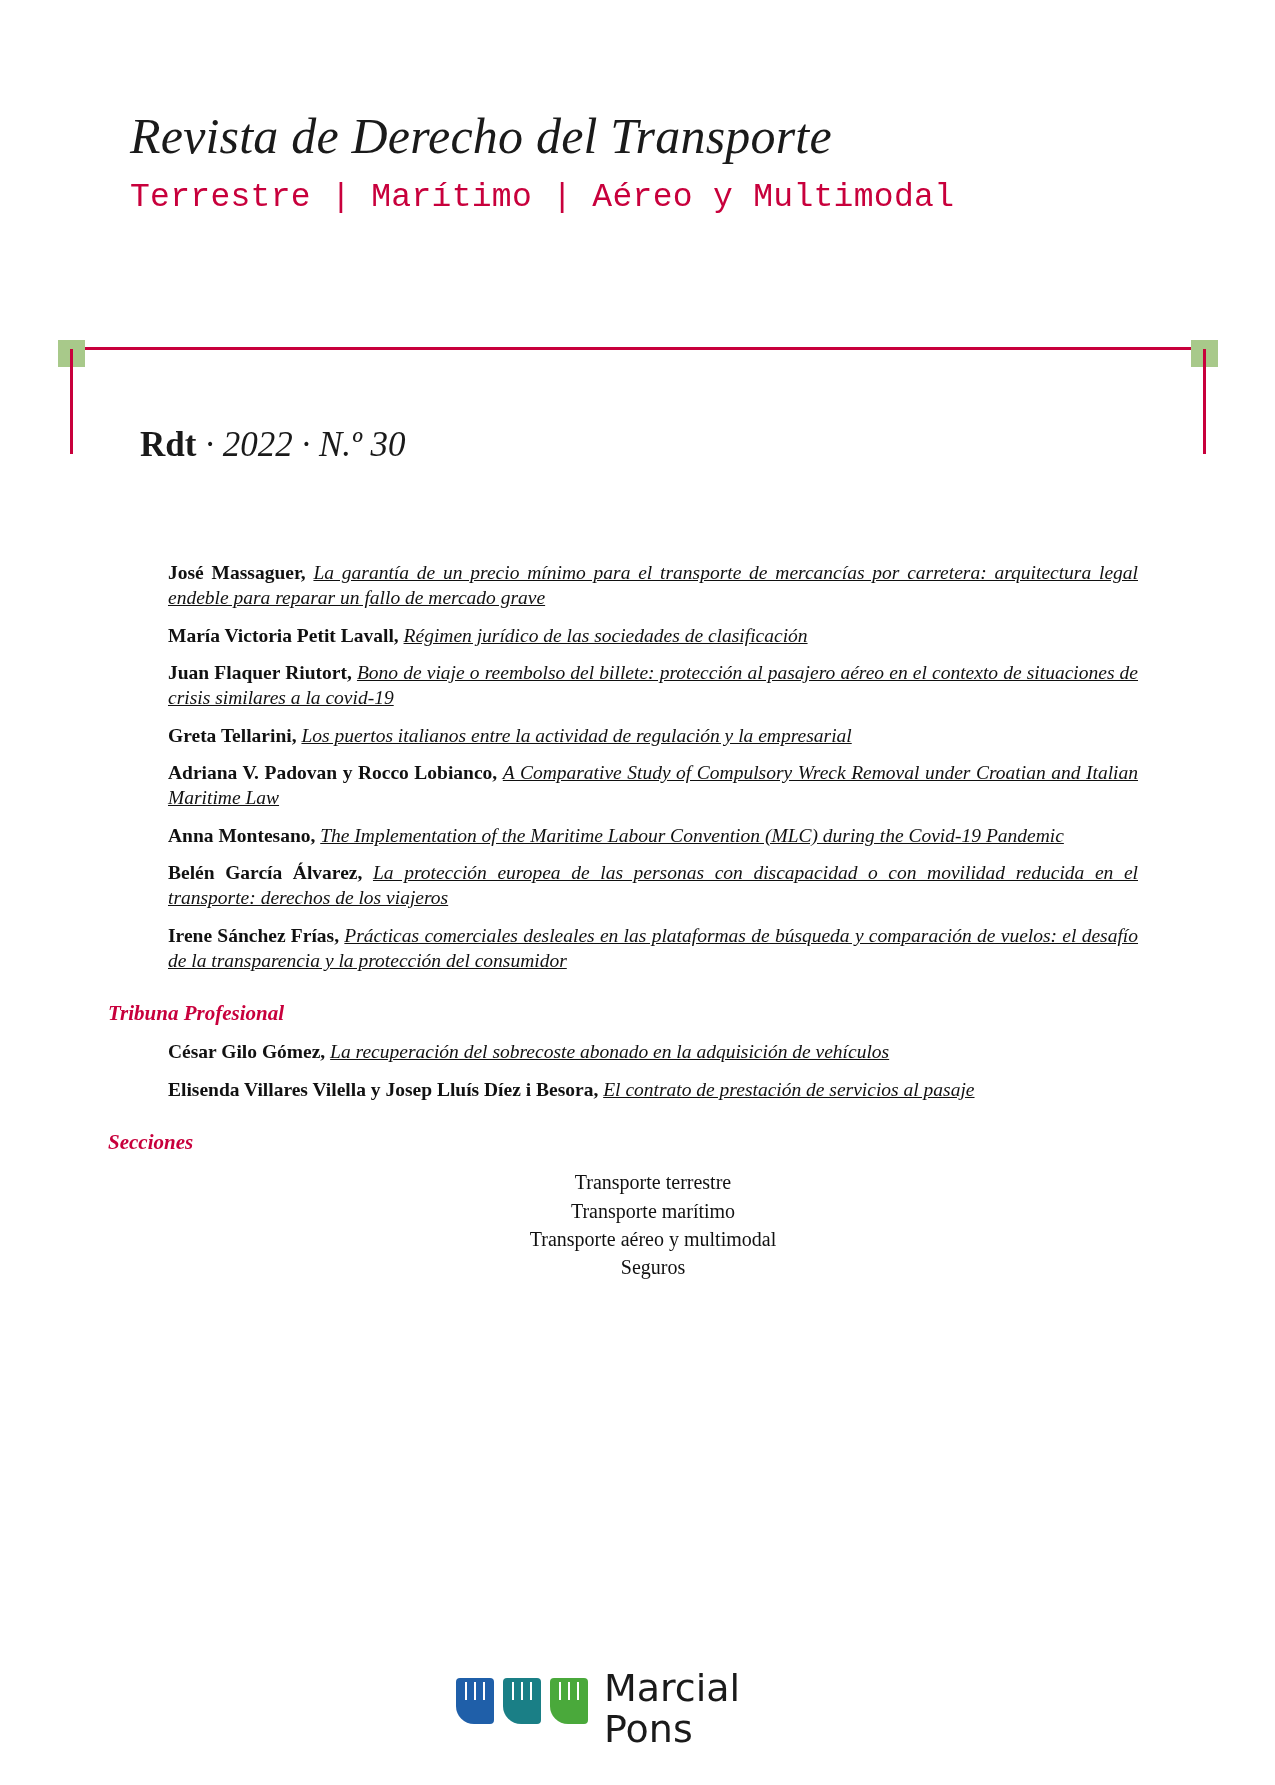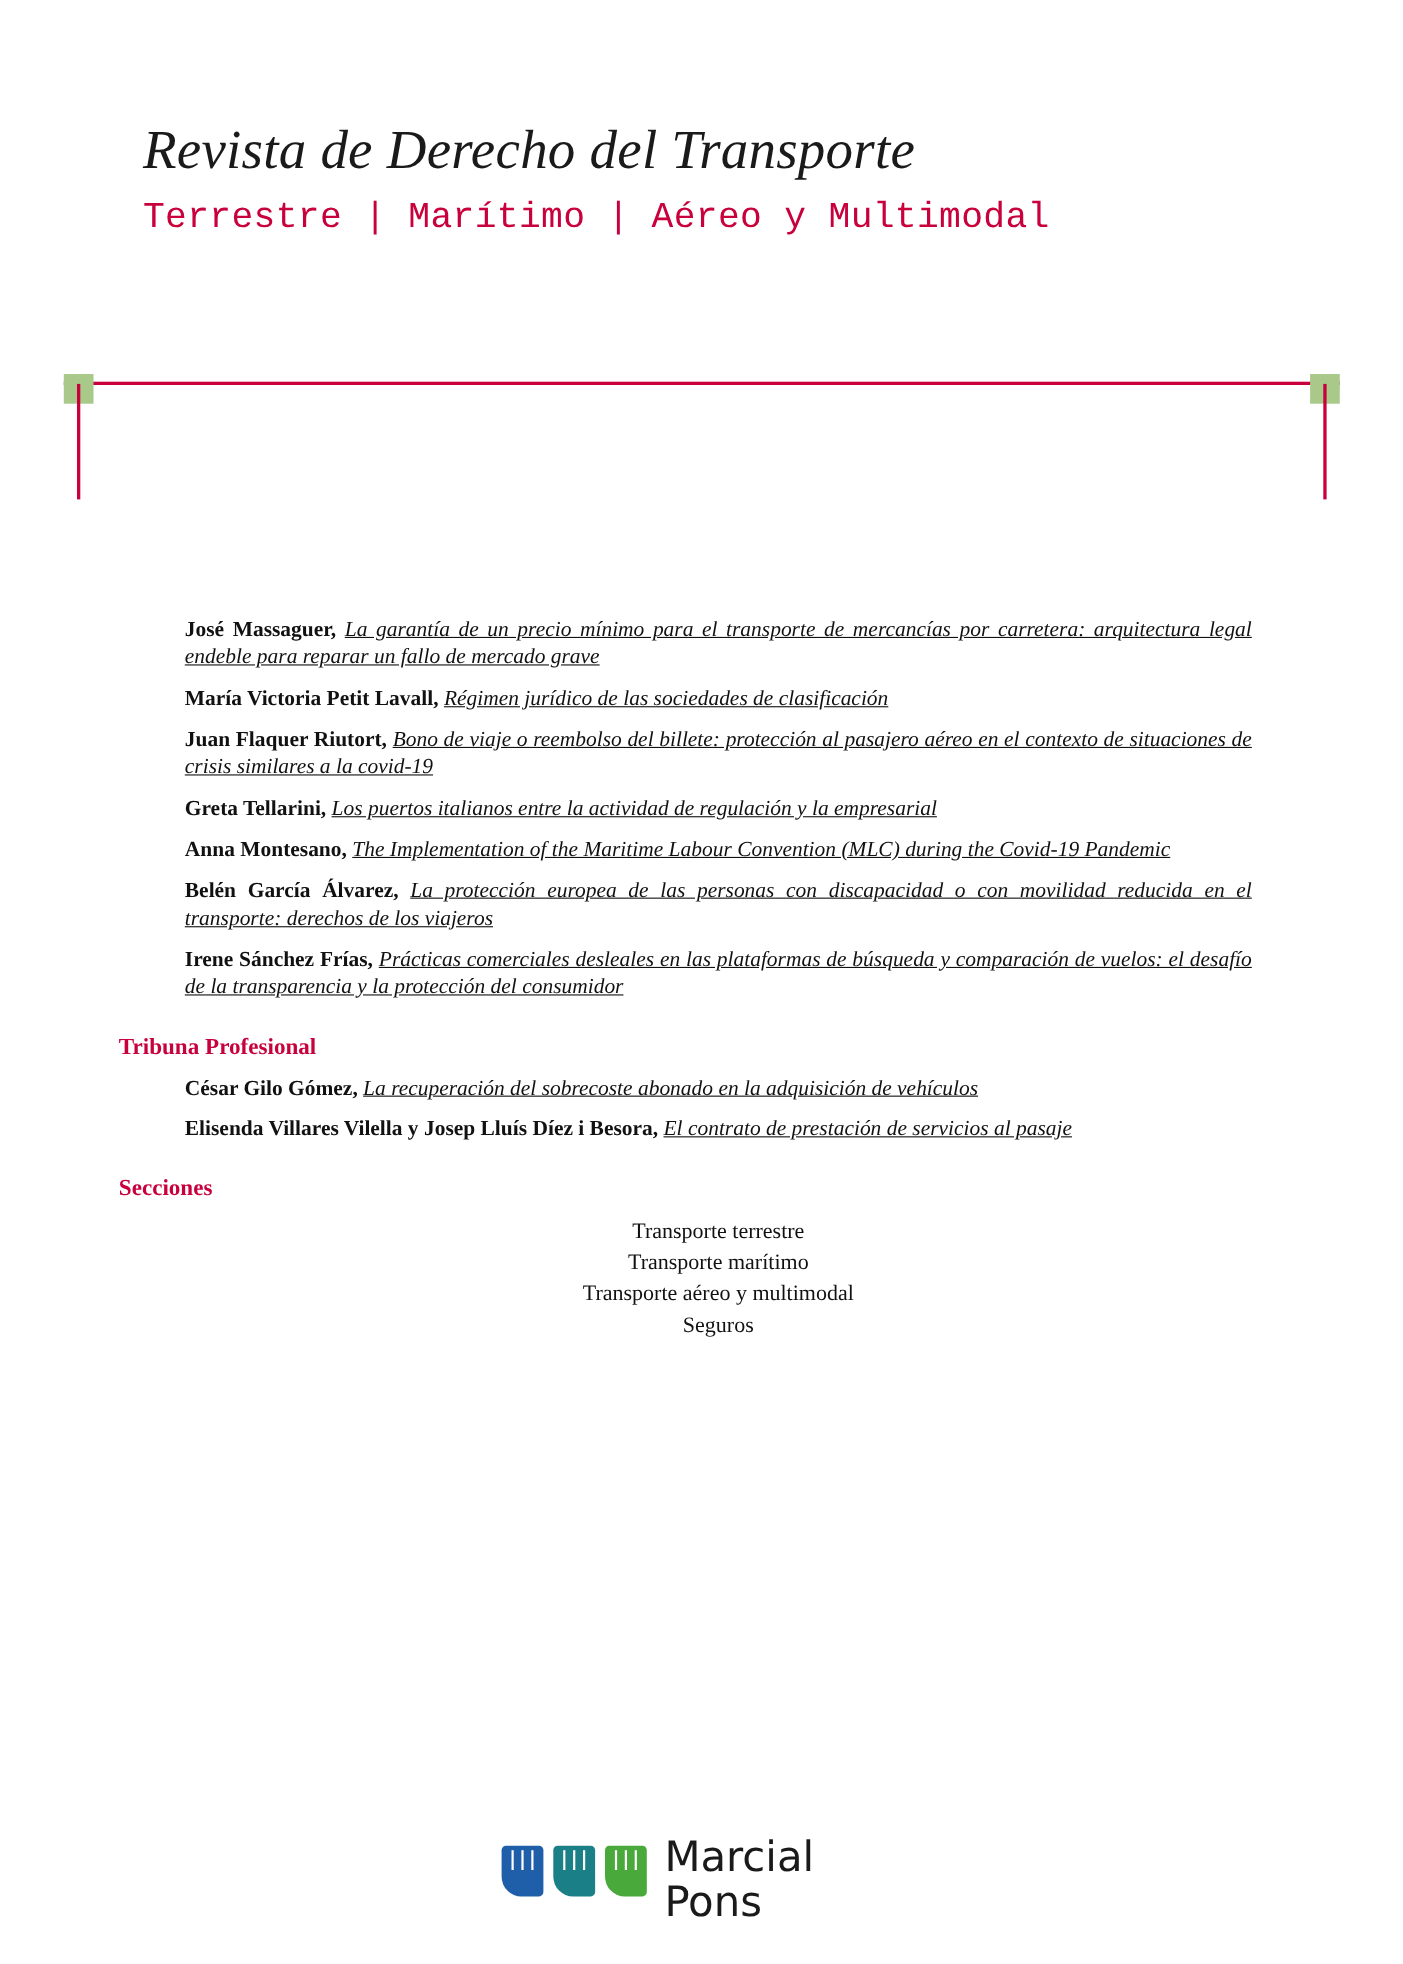--- a/index.html
+++ b/index.html
@@ -107,21 +107,21 @@
     top: 560px;
     width: 1030px;
   }
   .section-head {
     font-family: "Liberation Serif", serif;
     font-weight: bold;
     font-size: 21px;
     color: #c8003c;
     margin: 0 0 13px 0;
   }
-  .section-head.spaced { margin-top: 28px; }
+  .section-head.spaced { margin-top: 28px; font-style: italic; }
 
   .entry-list {
     margin: 0 0 0 60px;
     padding: 0;
     list-style: none;
   }
   .entry {
     font-family: "Liberation Serif", serif;
     font-size: 19.5px;
     line-height: 1.30;
@@ -208,39 +208,46 @@
   </div>
 
   <div class="rule-wrap">
     <div class="hrule"></div>
     <div class="sq left"></div>
     <div class="sq right"></div>
     <div class="vline left"></div>
     <div class="vline right"></div>
   </div>
 
+  <div class="issue-line">
+    <span class="rdt">Rdt</span><span class="rest"> · 2022 · N.º 30</span>
+  </div>
 
   <div class="contents">
 
     <ul class="entry-list">
       <li class="entry">
         <span class="author">José Massaguer,</span>
         <span class="title">La garantía de un precio mínimo para el transporte de mercancías por carretera: arquitectura legal endeble para reparar un fallo de mercado grave</span>
       </li>
       <li class="entry">
         <span class="author">María Victoria Petit Lavall,</span>
         <span class="title">Régimen jurídico de las sociedades de clasificación</span>
       </li>
       <li class="entry">
         <span class="author">Juan Flaquer Riutort,</span>
         <span class="title">Bono de viaje o reembolso del billete: protección al pasajero aéreo en el contexto de situaciones de crisis similares a la covid-19</span>
       </li>
       <li class="entry">
         <span class="author">Greta Tellarini,</span>
         <span class="title">Los puertos italianos entre la actividad de regulación y la empresarial</span>
+      </li>
+      <li class="entry">
+        <span class="author">Adriana V. Padovan y Rocco Lobianco,</span>
+        <span class="title">A Comparative Study of Compulsory Wreck Removal under Croatian and Italian Maritime Law</span>
       </li>
       <li class="entry">
         <span class="author">Anna Montesano,</span>
         <span class="title">The Implementation of the Maritime Labour Convention (MLC) during the Covid-19 Pandemic</span>
       </li>
       <li class="entry">
         <span class="author">Belén García Álvarez,</span>
         <span class="title">La protección europea de las personas con discapacidad o con movilidad reducida en el transporte: derechos de los viajeros</span>
       </li>
       <li class="entry">

